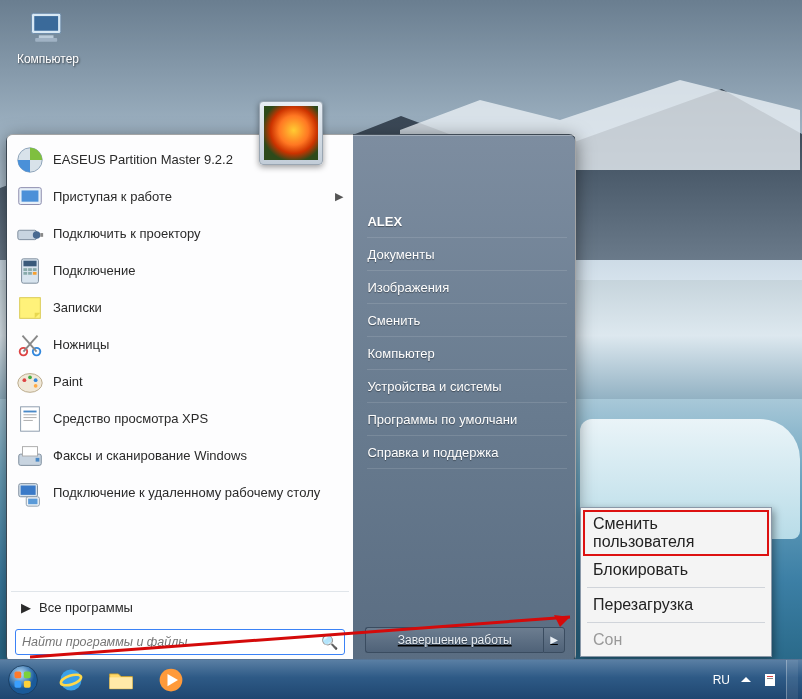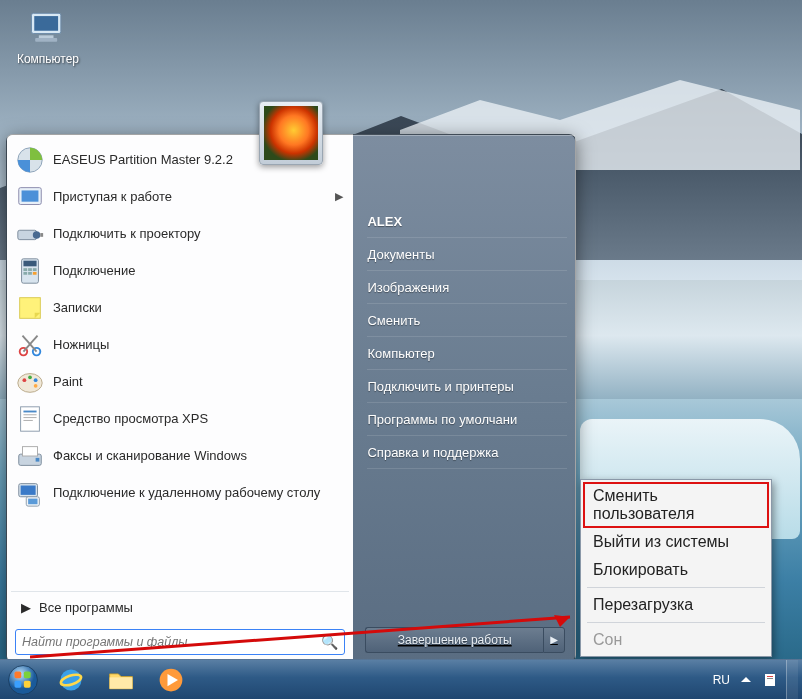--- a/index.html
+++ b/index.html
@@ -323,35 +323,34 @@
     </div>
   </div>
 
   <div class="right-pane">
     <div class="right-list">
       <div class="right-item user">ALEX</div>
       <div class="right-item">Документы</div>
       <div class="right-item">Изображения</div>
       <div class="right-item">Сменить</div>
       <div class="right-item">Компьютер</div>
-      <div class="right-item">Подключить и принтеры</div>
+      <div class="right-item">Устройства и системы</div>
       <div class="right-item">Программы по умолчани</div>
       <div class="right-item">Справка и поддержка</div>
     </div>
 
     <div class="shutdown-row">
       <div class="shutdown-btn">Завершение работы</div>
       <div class="shutdown-arrow">▶</div>
     </div>
   </div>
 </div>
 
 <div class="shutdown-menu">
   <div class="sd-item highlight">Сменить пользователя</div>
-  <div class="sd-item">Выйти из системы</div>
   <div class="sd-item">Блокировать</div>
   <div class="sd-sep"></div>
   <div class="sd-item">Перезагрузка</div>
   <div class="sd-sep"></div>
   <div class="sd-item disabled">Сон</div>
 </div>
 
 <svg class="red-arrow" viewBox="0 0 560 50">
   <line x1="0" y1="48" x2="540" y2="8" stroke="#d40a0a" stroke-width="3"></line>
   <polygon points="540,8 524,6 530,18" fill="#d40a0a"></polygon>

